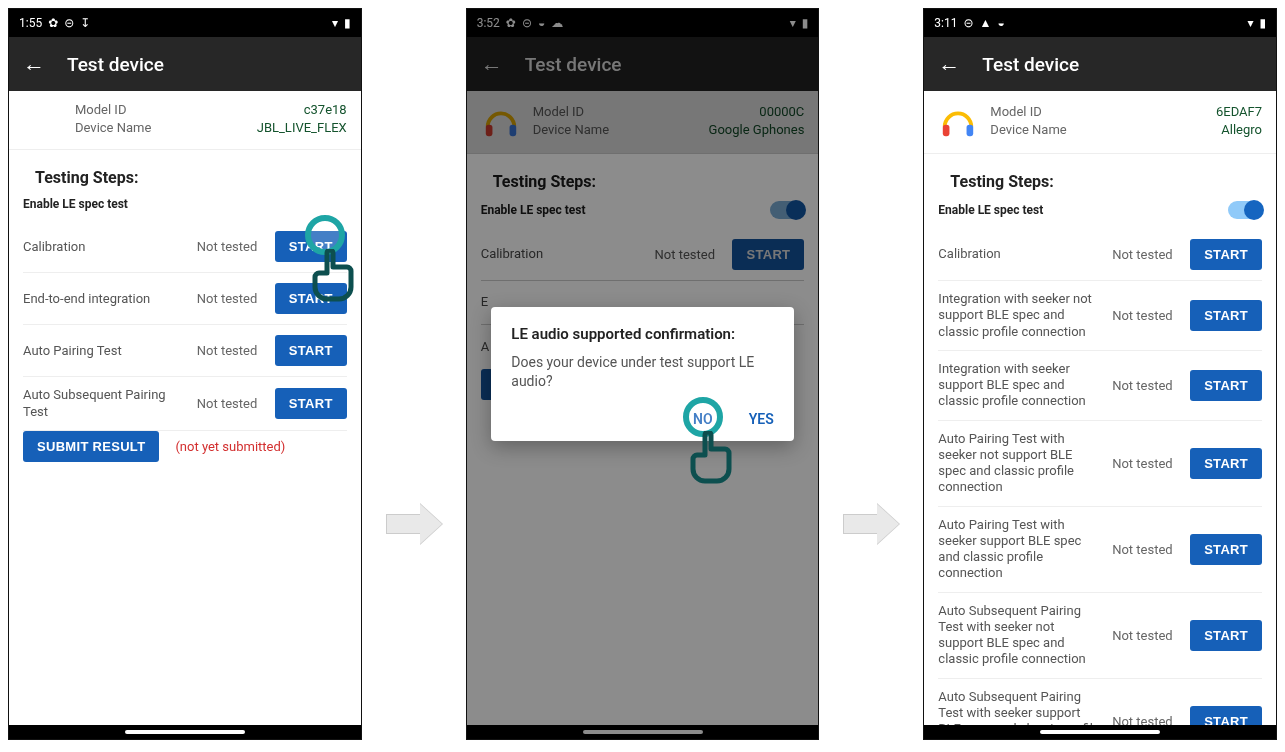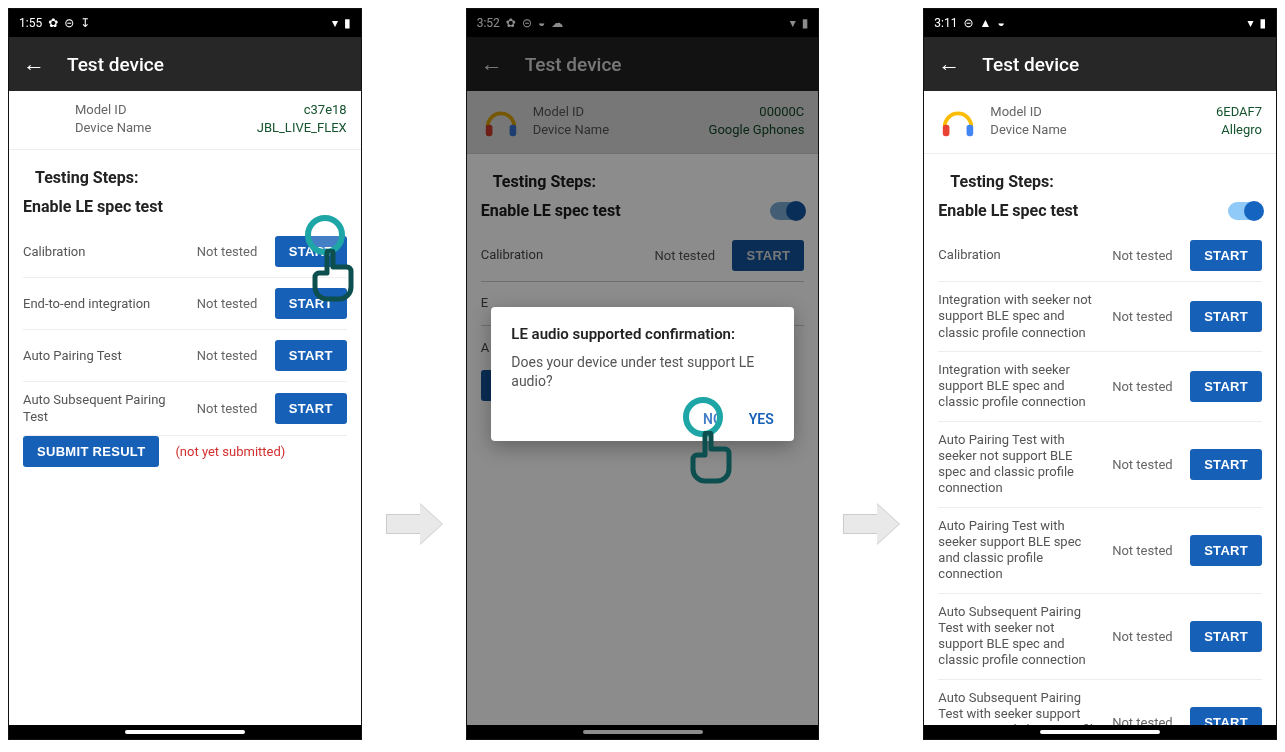--- a/index.html
+++ b/index.html
@@ -55,21 +55,21 @@
     width: 40px; height: 40px; flex-shrink: 0;
     display: flex; align-items: center; justify-content: center;
   }
   .info-lines { flex: 1; }
   .info-row { display: flex; justify-content: space-between; font-size: 13px; color: #555; line-height: 1.4; }
   .info-row .label { color: #666; }
   .info-row .val { color: #14532d; font-weight: 400; }
   .content { padding: 12px 14px; flex: 1; overflow: auto; }
   .section-h { font-size: 16px; font-weight: 700; color: #222; margin: 6px 0 10px 12px; }
   .le-row { display: flex; align-items: center; justify-content: space-between; margin-bottom: 10px; }
-  .le-row .le-label { font-size: 16px; font-weight: 700; color: #222; }
+  .le-row .le-label { font-size: 12px; font-weight: 700; color: #222; }
   .switch {
     width: 34px; height: 18px; border-radius: 10px; background: #90caf9;
     position: relative;
   }
   .switch::after {
     content: ""; position: absolute; right: -2px; top: -1px;
     width: 20px; height: 20px; border-radius: 50%; background: #1565c0;
   }
   .test-row {
     display: flex; align-items: center; gap: 8px;
@@ -98,21 +98,21 @@
     position: absolute; inset: 0; background: rgba(0,0,0,.45);
     display: flex; align-items: center; justify-content: center;
     z-index: 5;
   }
   .dialog {
     background: #fff; width: 86%; border-radius: 4px; padding: 18px 20px 10px 20px;
     box-shadow: 0 6px 20px rgba(0,0,0,.3);
   }
   .dialog .dtitle { font-size: 15px; font-weight: 600; color: #222; margin-bottom: 10px; }
   .dialog .dmsg { font-size: 14px; color: #555; line-height: 1.35; margin-bottom: 16px; }
-  .dialog .dactions { display: flex; justify-content: flex-end; gap: 26px; padding: 4px 0; }
+  .dialog .dactions { display: flex; justify-content: flex-end; gap: 36px; padding: 4px 0; }
   .dialog .dbtn { color: #1660b8; font-weight: 600; font-size: 14px; cursor: pointer; }
 
   
   .tap {
     position: absolute; z-index: 20; pointer-events: none;
   }
   .tap .ring {
     width: 40px; height: 40px; border: 6px solid #1ea5a5; border-radius: 50%;
     background: rgba(255,255,255,.2);
   }

